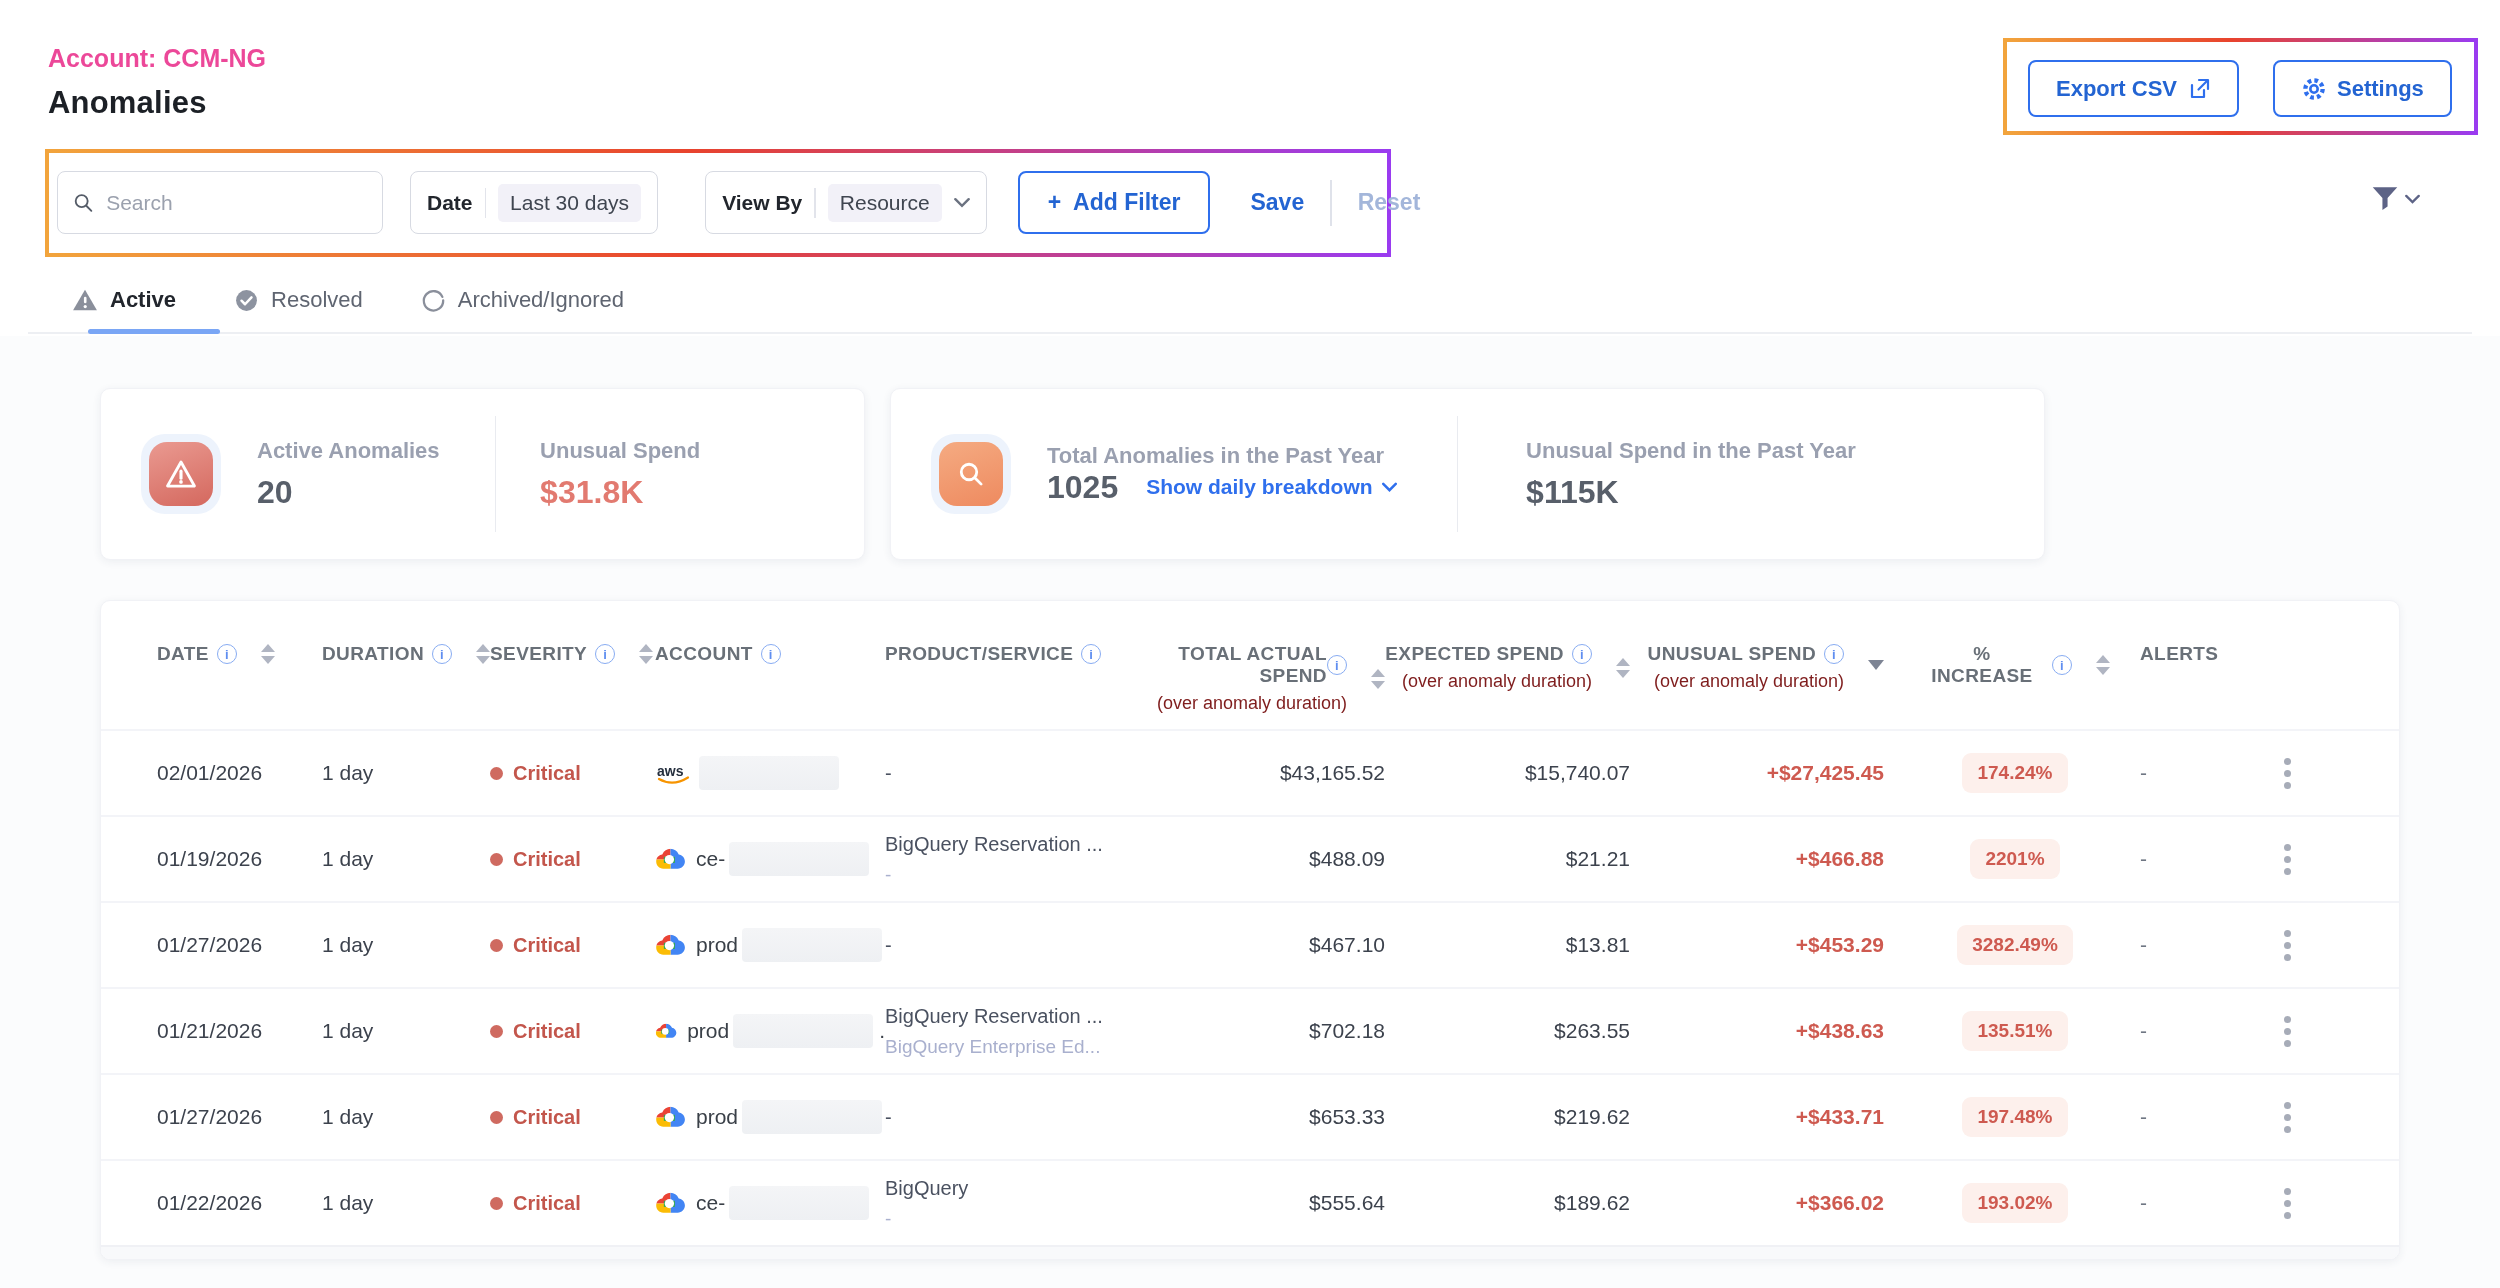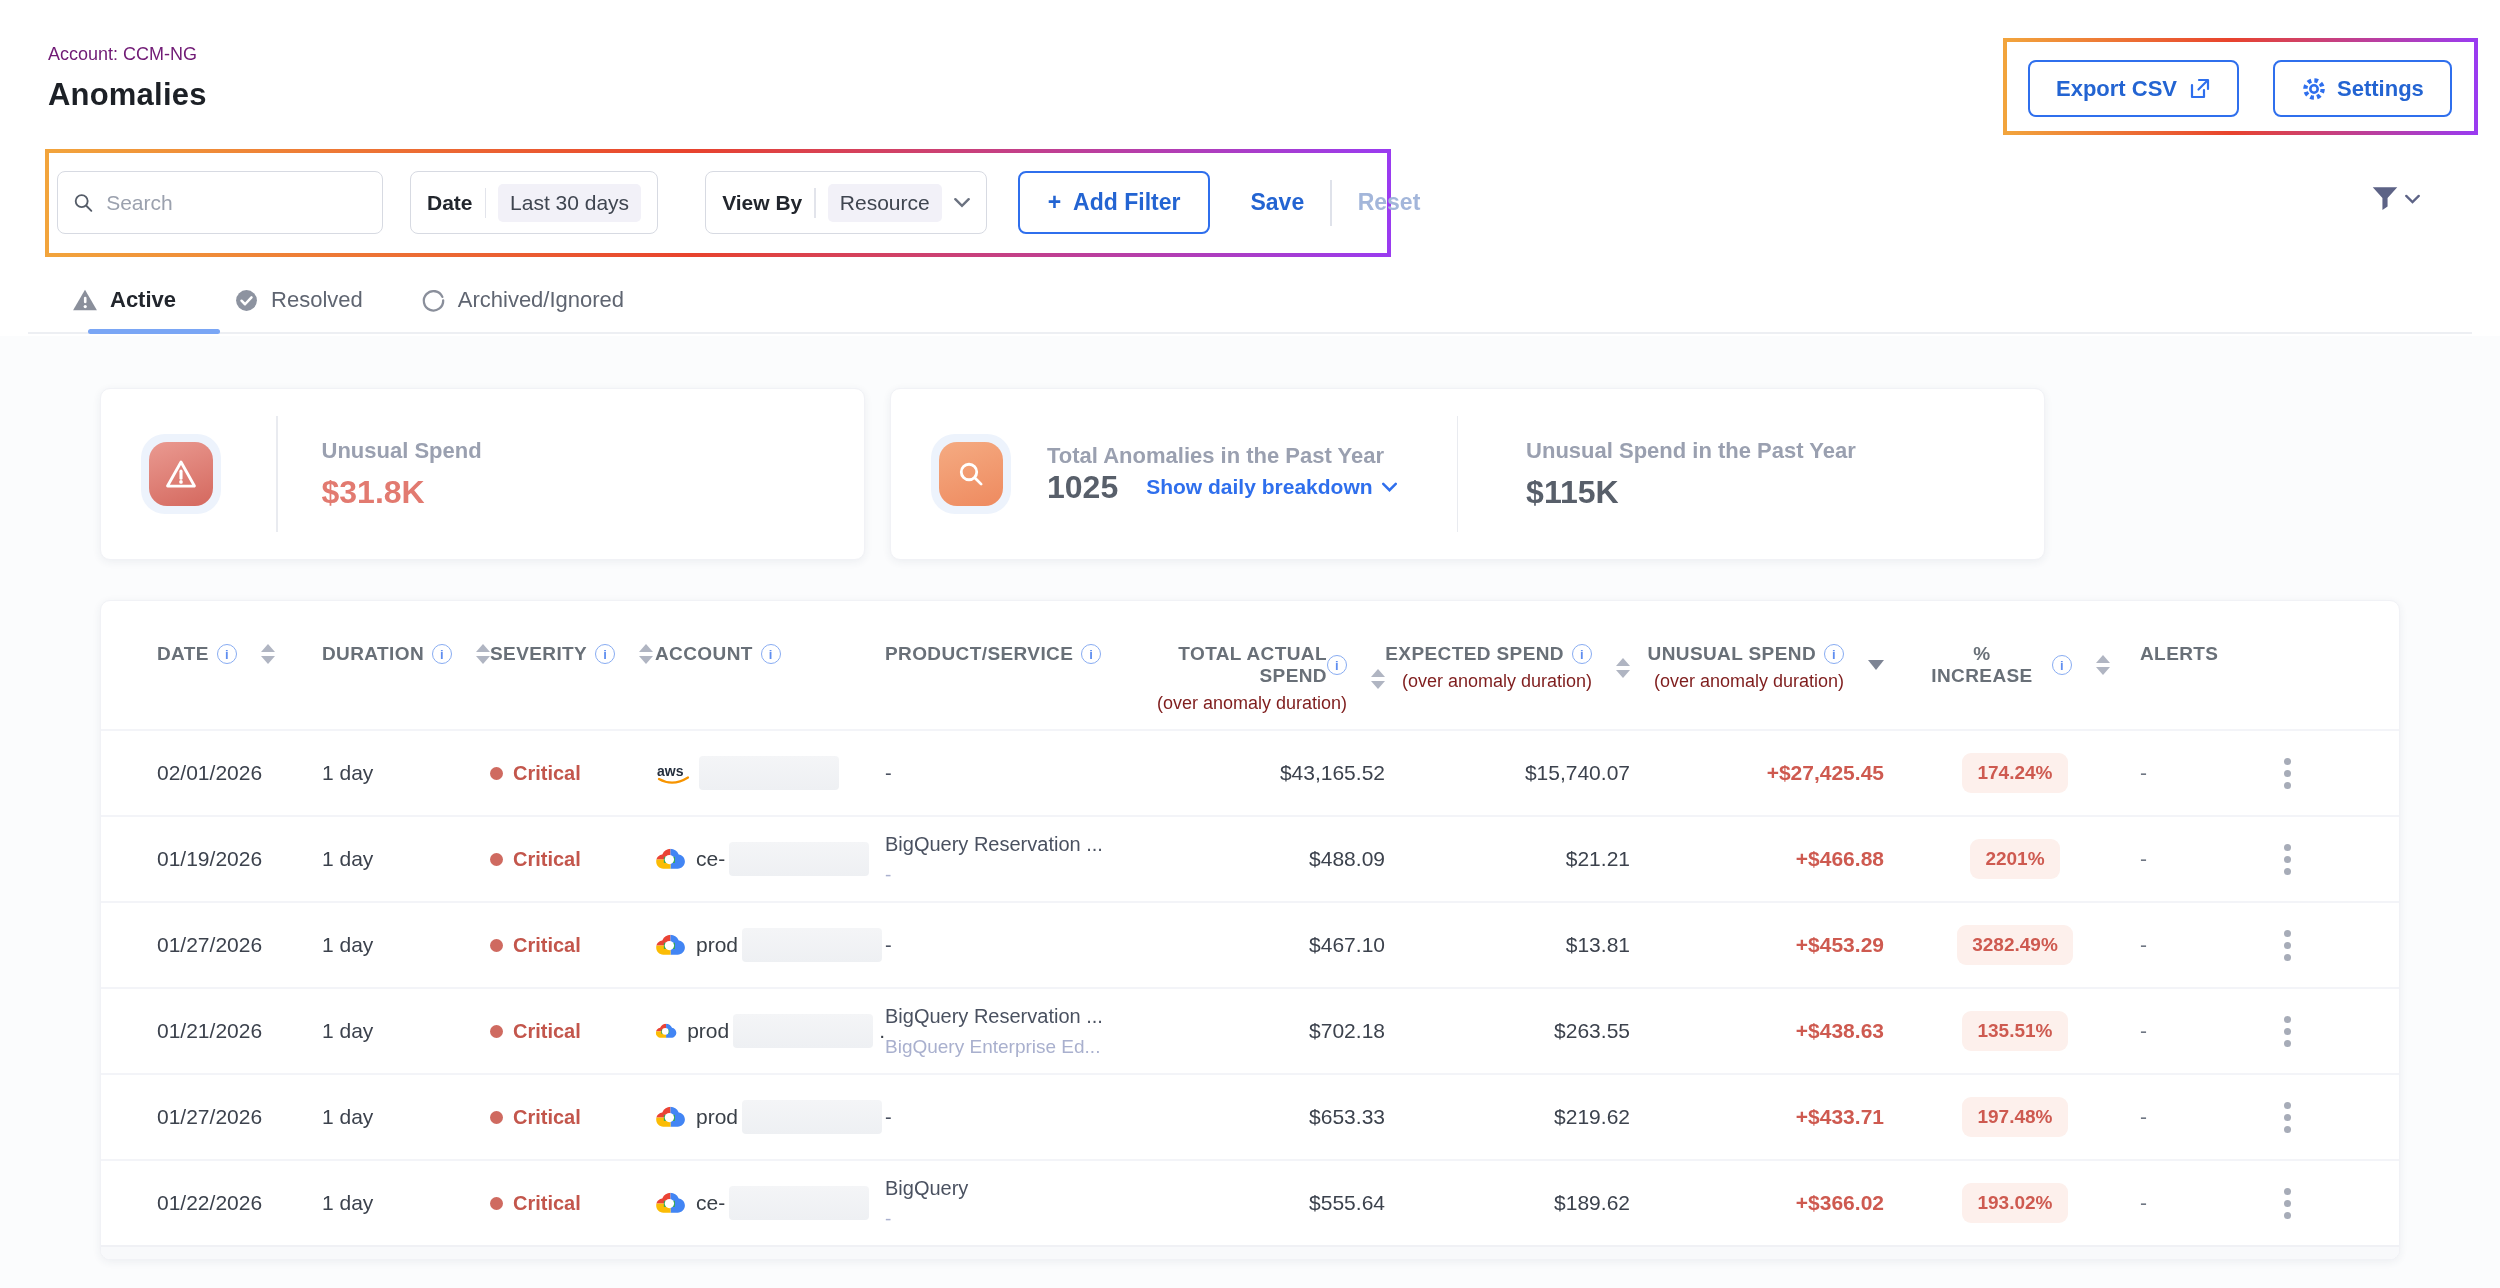--- a/index.html
+++ b/index.html
@@ -1,21 +1,21 @@
 <!DOCTYPE html>
 <html><head>
 <meta charset="utf-8">
 <style>
   * { margin:0; padding:0; box-sizing:border-box; }
   html,body { width:2500px; height:1288px; background:#ffffff;
     font-family:"Liberation Sans", sans-serif; color:#3a4048; overflow:hidden; position:relative; }
 
   
   .page-head { position:absolute; left:48px; top:44px; }
-  .account-link { color:#701a75; font-size:18px; display:inline-block; cursor:pointer; }
+  .account-link { color:#ec4899; font-size:25px; display:inline-block; cursor:pointer;font-weight:bold; }
   .page-title { font-size:31px; font-weight:bold; color:#1c2026; margin-top:12px; letter-spacing:.2px; }
 
   
   .annot { position:absolute; border:4px solid; z-index:5; pointer-events:none;
     border-image:linear-gradient(90deg,#f2a43c,#e8432d 48%,#9a3bf0) 1; }
   .annot-buttons { left:2003px; top:38px; width:475px; height:97px; }
   .annot-filter  { left:45px;  top:149px; width:1346px; height:108px; }
 
   
   .head-actions { position:absolute; left:2028px; top:60px; display:flex; gap:34px; z-index:6; }
@@ -231,20 +231,24 @@
   <div class="card card-summary card1">
     <div class="tile-halo">
       <div class="tile tile-red">
         <svg width="34" height="32" viewBox="0 0 24 22" fill="none">
           <path d="M12 2.5 21.5 19.5H2.5z" stroke="#fff" stroke-width="2" stroke-linejoin="round"></path>
           <path d="M12 9v5" stroke="#fff" stroke-width="2.2" stroke-linecap="round"></path>
           <circle cx="12" cy="16.6" r="1.3" fill="#fff"></circle>
         </svg>
       </div>
     </div>
+    <div class="metric">
+      <div class="m-label">Active Anomalies</div>
+      <div class="m-value">20</div>
+    </div>
     <div class="card-vdiv"></div>
     <div class="metric metric2">
       <div class="m-label">Unusual Spend</div>
       <div class="m-value salmon">$31.8K</div>
     </div>
   </div>
 
   <div class="card card-summary card2">
     <div class="tile-halo">
       <div class="tile tile-orange">

